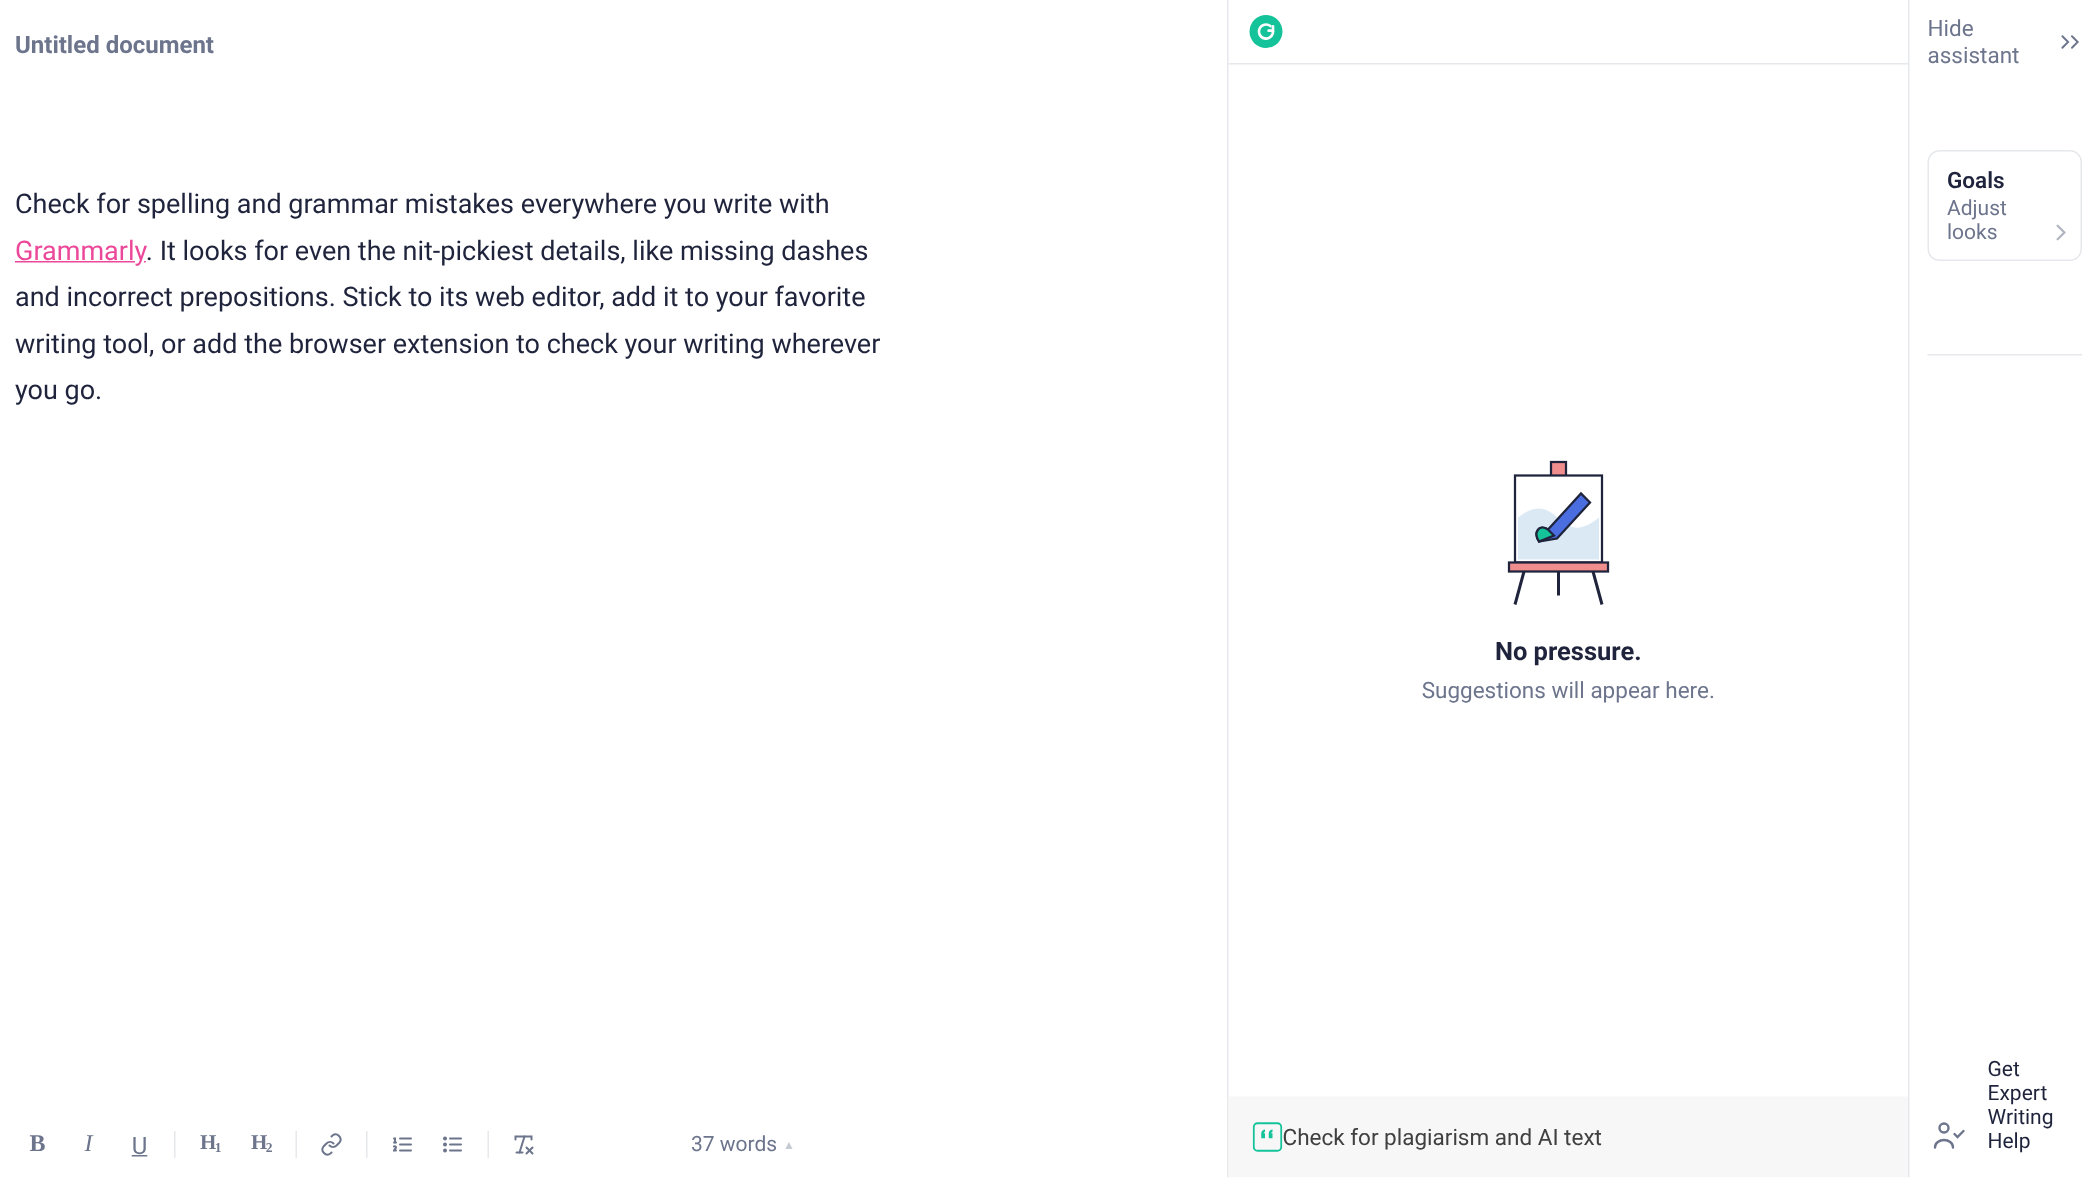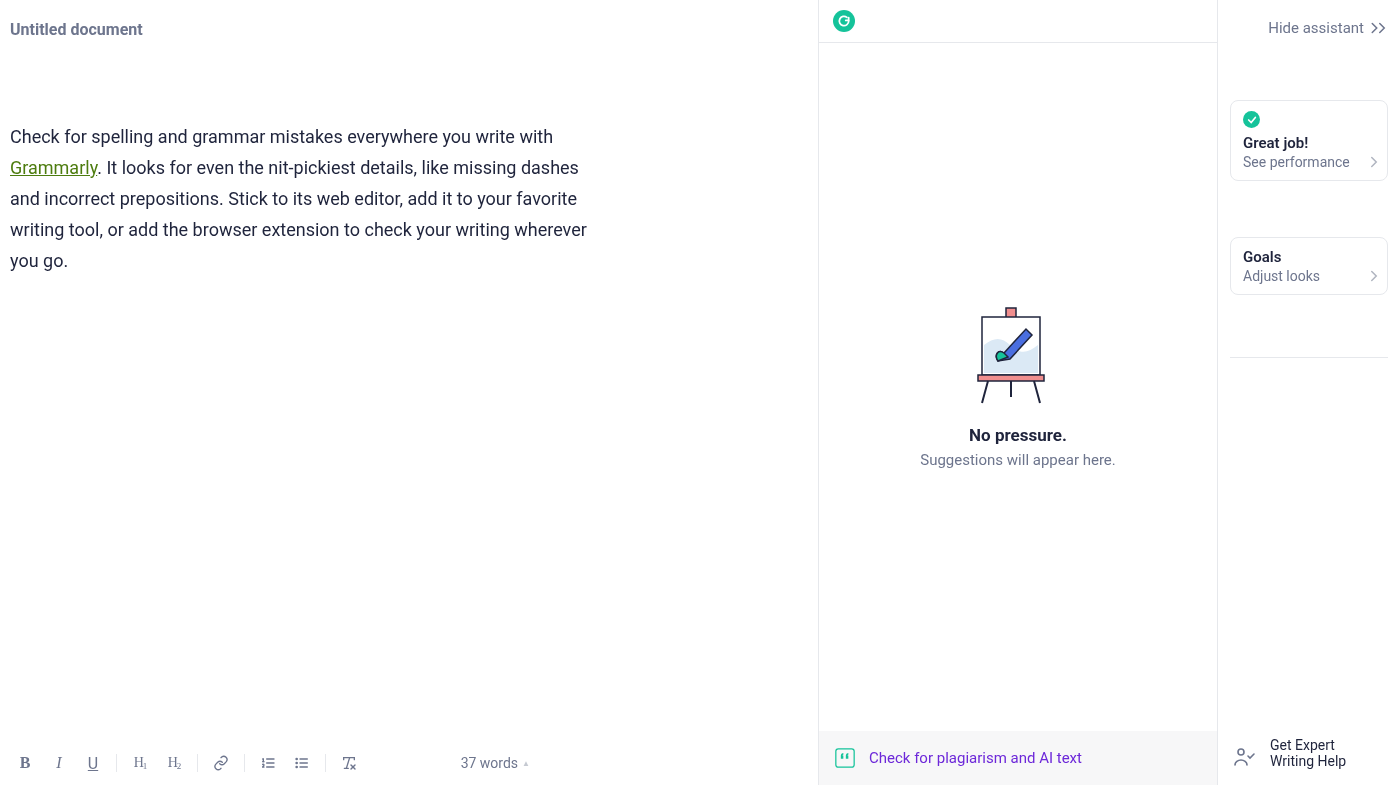--- a/index.html
+++ b/index.html
@@ -27,21 +27,21 @@
 }
 .doc-body {
   padding: 82px 10px 0 10px;
   font-size: 18px;
   line-height: 31px;
   color: #1f243c;
   max-width: 600px;
   font-weight: 400;
 }
 .doc-body a {
-  color: #4d7c0f;
+  color: #ec4899;
   text-decoration: underline;
 }
 .toolbar {
   position: absolute;
   bottom: 0;
   left: 0;
   right: 0;
   height: 44px;
   display: flex;
   align-items: center;
@@ -60,38 +60,39 @@
 .tb-sep {
   width: 1px;
   height: 18px;
   background: #e6e8ec;
   margin: 0 6px;
 }
 .tb-h {
   font-family: Georgia, serif;
   font-size: 14px;
   letter-spacing: -1px;
+  font-weight: bold;
 }
 .tb-h small { font-size: 9px; position: relative; top: 2px; }
 .word-count {
   margin-left: auto;
   margin-right: 280px;
   font-size: 14px;
   color: #6d758d;
   display: flex;
   align-items: center;
   gap: 4px;
 }
 .word-count .tri {
   font-size: 8px;
   color: #c6cad2;
 }
 
 .suggestion-col {
-  width: 400px;
+  width: 455px;
   height: 100%;
   border-left: 1px solid #e6e8ec;
   border-right: 1px solid #e6e8ec;
   display: flex;
   flex-direction: column;
   background: #fff;
   justify-content: flex-end;
 }
 .sug-head {
   height: 43px;
@@ -117,24 +118,23 @@
   justify-content: center;
   gap: 6px;
 }
 .sug-title { font-size: 17px; font-weight: 700; color: #1f243c; margin-top: 14px; }
 .sug-sub { font-size: 15px; color: #6d758d; }
 .sug-footer {
   height: 54px;
   background: #f7f7f8;
   display: flex;
   align-items: center;
-  gap: 14px;
   padding: 0 16px;
   font-size: 15px;
-  color: #6d28d9;
+  color: #404040;
   cursor: pointer;
 }
 
 .assistant-col {
   width: 182px;
   flex: 1;
   height: 100%;
   display: flex;
   flex-direction: column;
   padding: 0 12px;
@@ -299,34 +299,20 @@
 
 <div class="assistant-col">
   <div class="hide-row">
     <span>Hide assistant</span>
     <svg width="18" height="14" viewBox="0 0 24 16" fill="none" stroke="#6d758d" stroke-width="2" stroke-linecap="round">
         <polyline points="3,2 9,8 3,14"></polyline>
         <polyline points="13,2 19,8 13,14"></polyline>
       </svg>
   </div>
 
-  <div class="card">
-    <div class="check-badge">
-      <svg width="10" height="10" viewBox="0 0 24 24" fill="none" stroke="#fff" stroke-width="4" stroke-linecap="round">
-          <polyline points="4,12 10,18 20,6"></polyline>
-        </svg>
-    </div>
-    <div class="card-title">Great job!</div>
-    <div class="card-sub">See performance</div>
-    <span class="chev">
-      <svg width="10" height="12" viewBox="0 0 10 16" fill="none" stroke="#b0b5c0" stroke-width="2" stroke-linecap="round">
-          <polyline points="2,2 8,8 2,14"></polyline>
-        </svg>
-    </span>
-  </div>
 
   <div class="card">
     <div class="card-title">Goals</div>
     <div class="card-sub">Adjust looks</div>
     <span class="chev">
       <svg width="10" height="12" viewBox="0 0 10 16" fill="none" stroke="#b0b5c0" stroke-width="2" stroke-linecap="round">
           <polyline points="2,2 8,8 2,14"></polyline>
         </svg>
     </span>
   </div>

